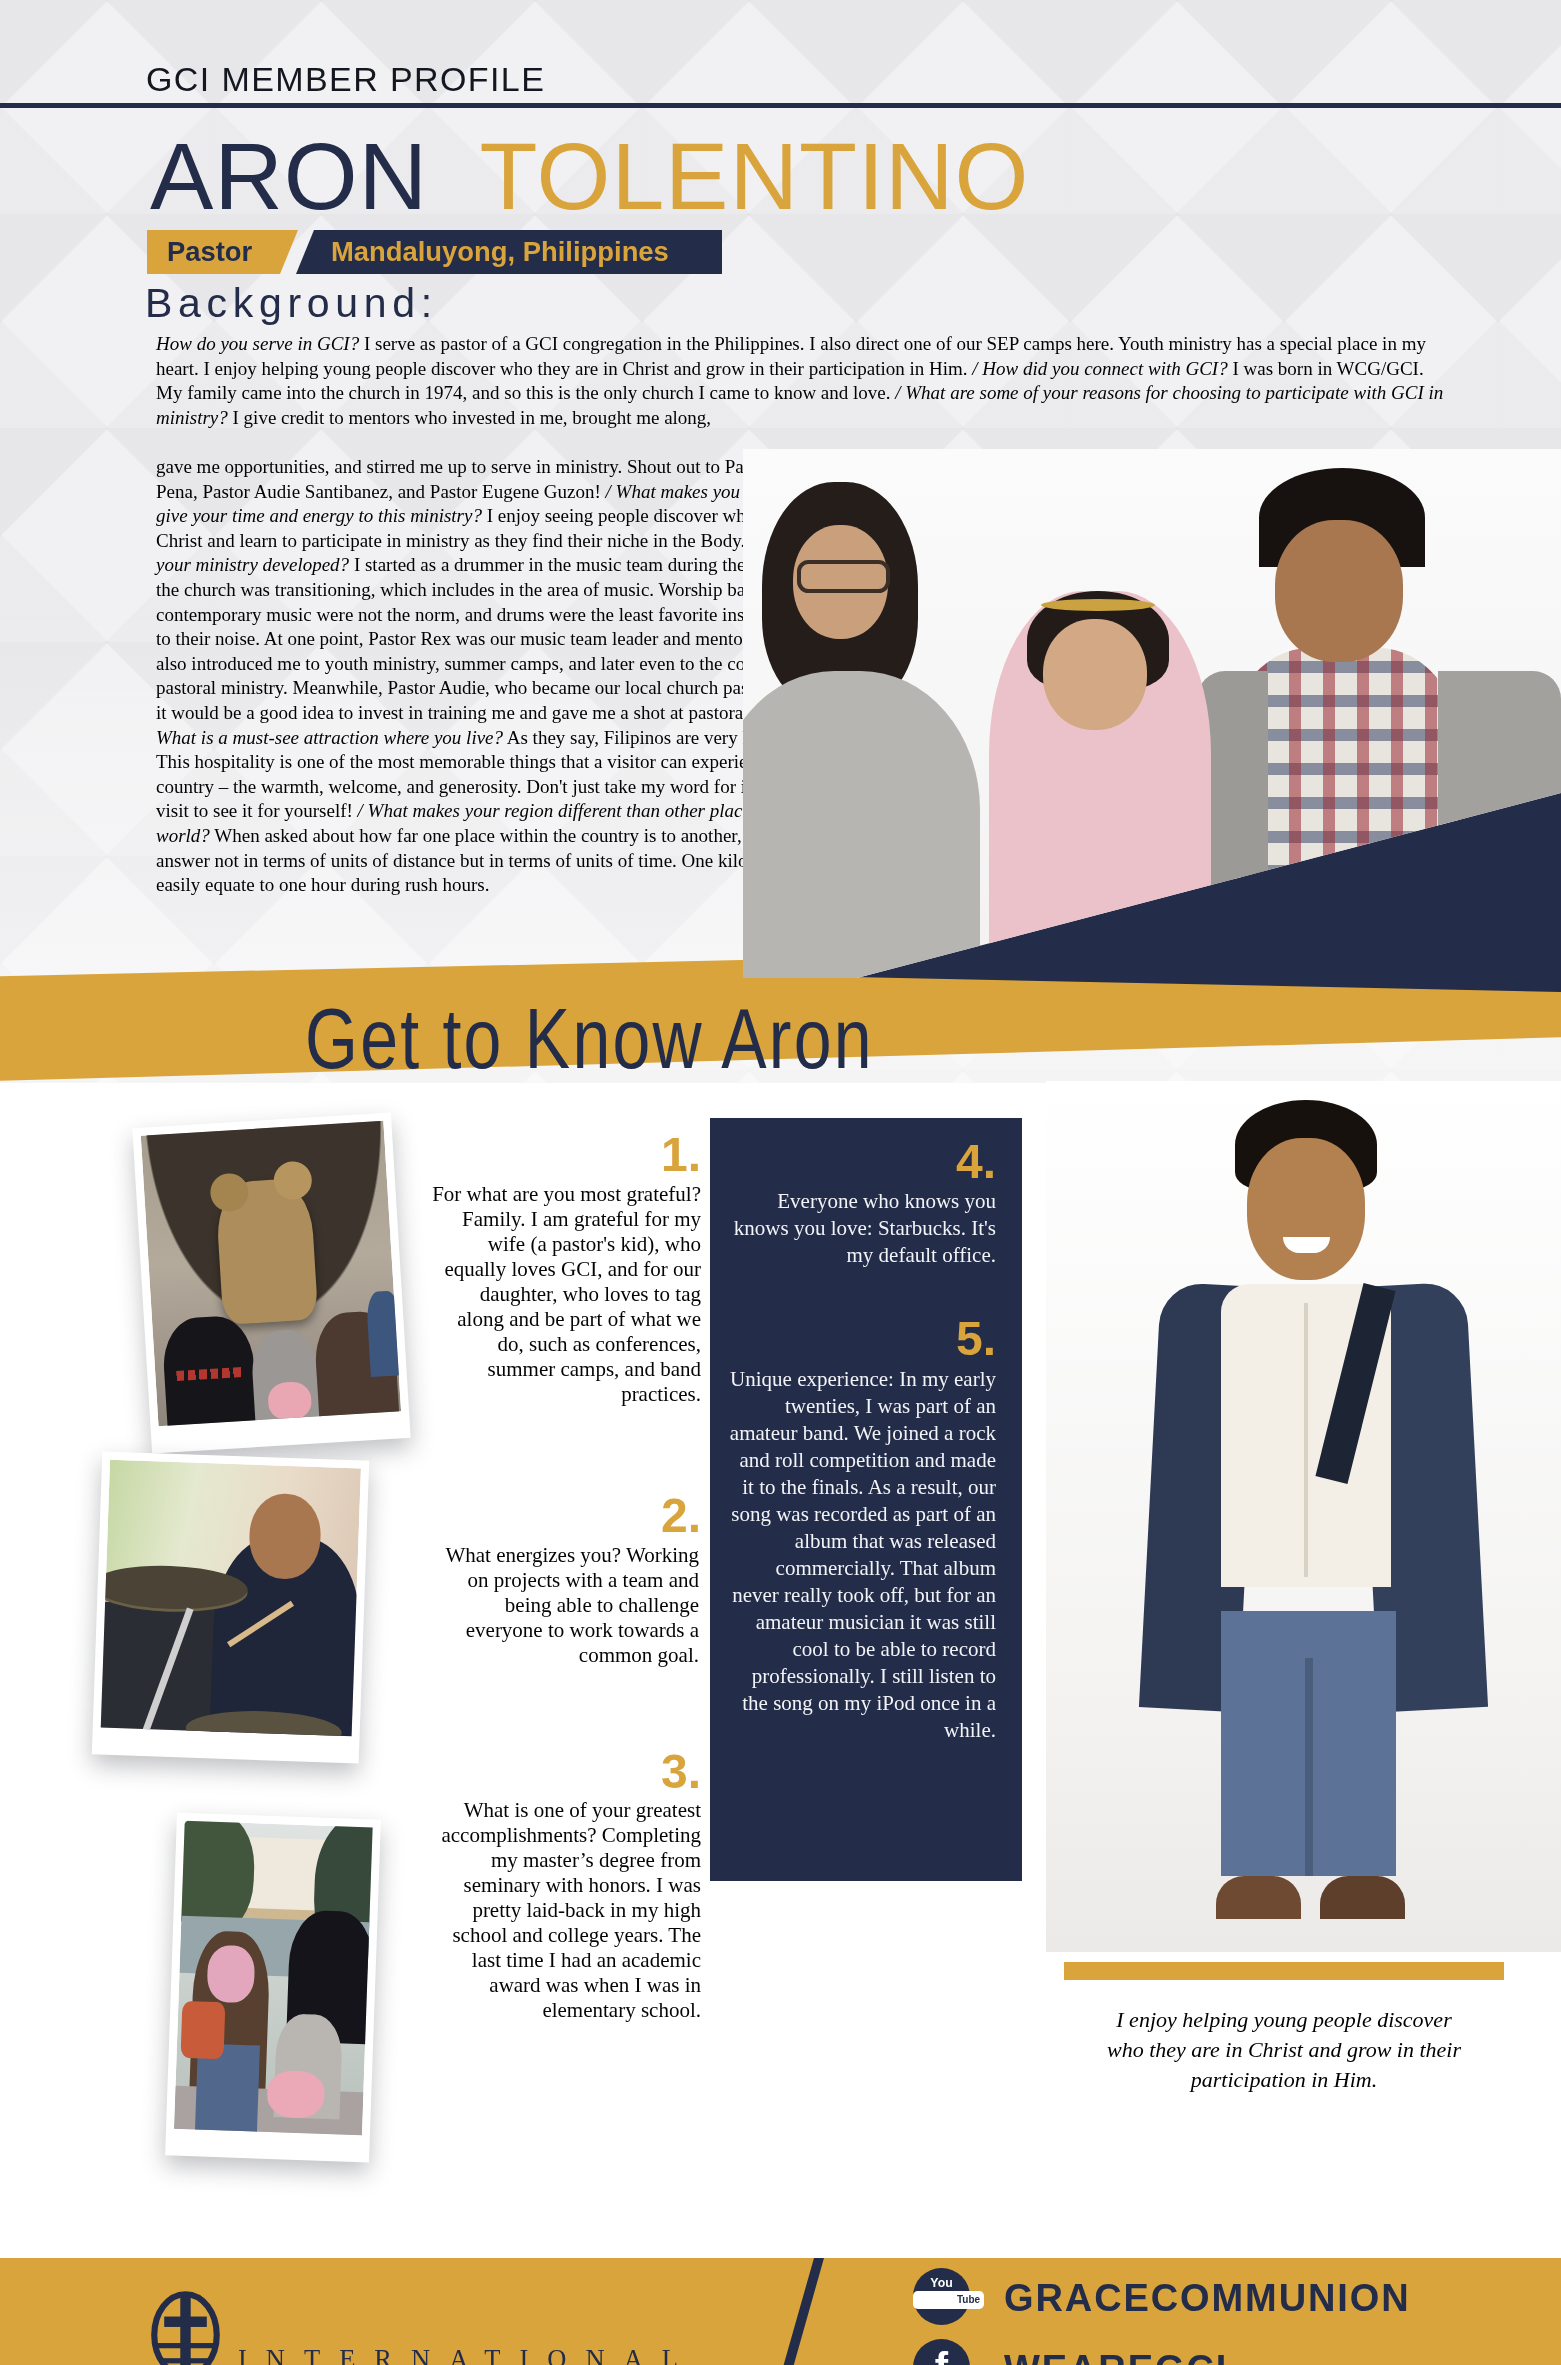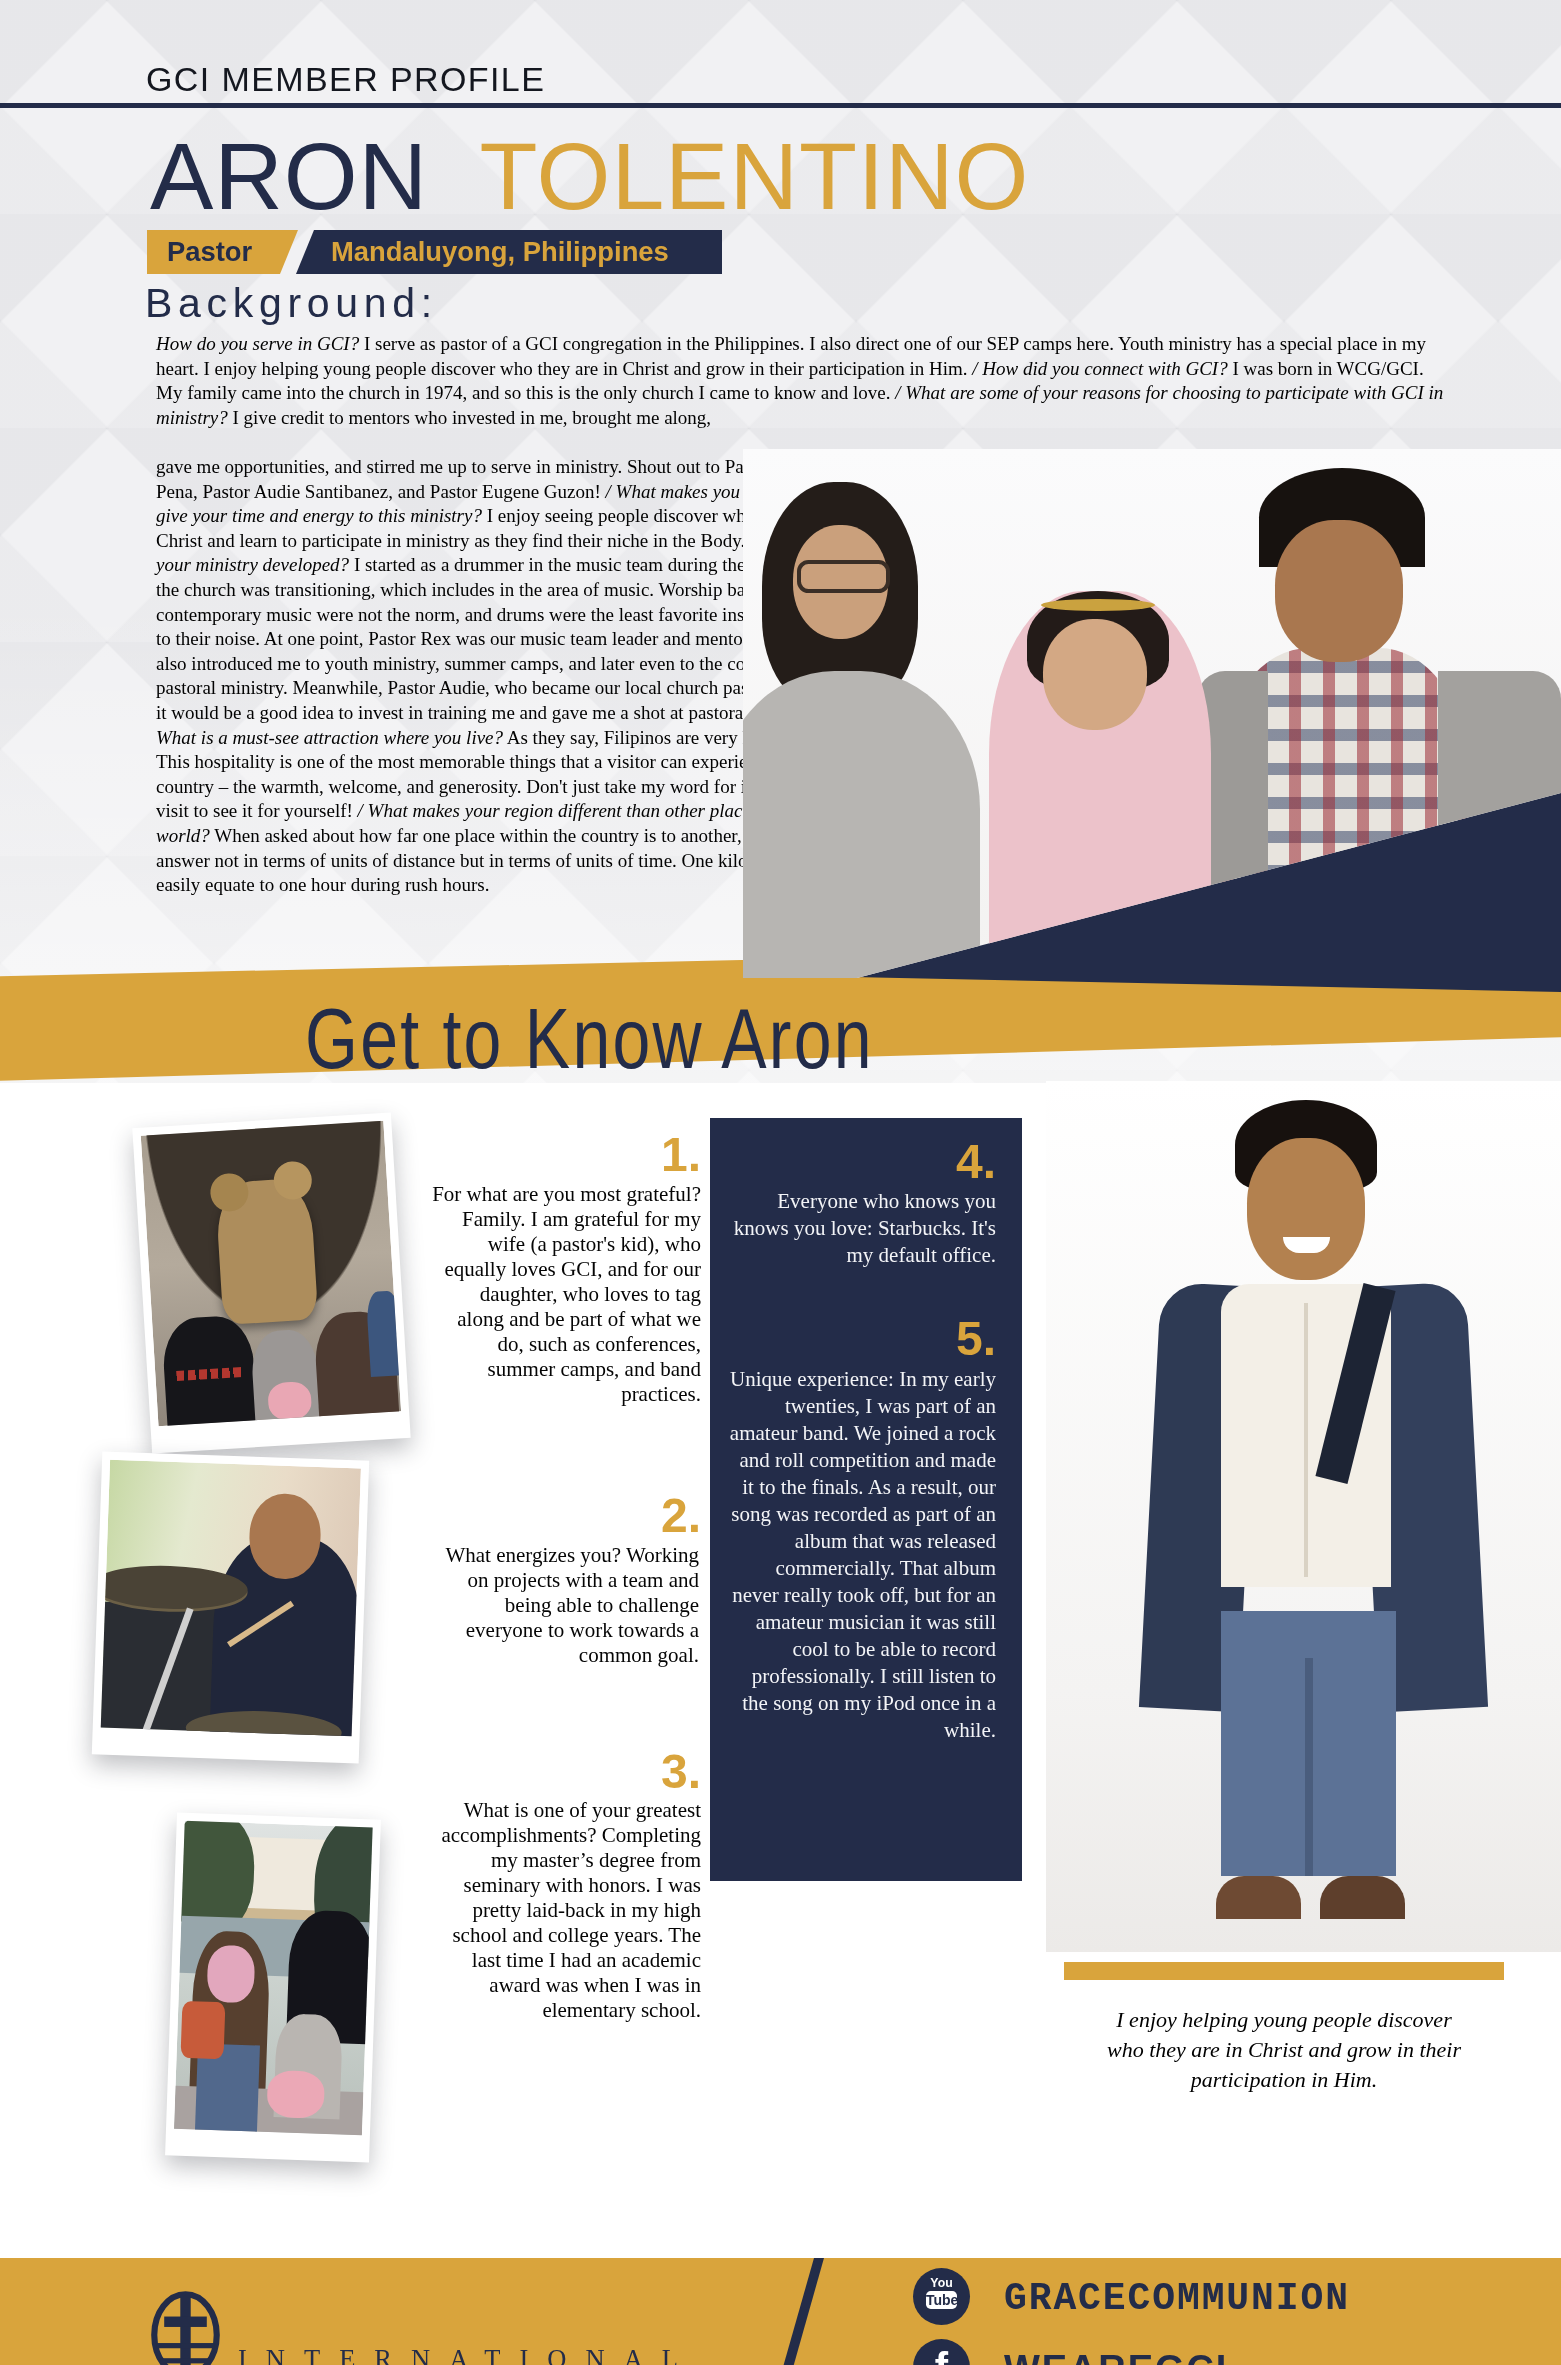--- a/index.html
+++ b/index.html
@@ -215,28 +215,28 @@
     position:absolute; left:771px; top:2258px; width:62px; height:138px;
     background:var(--navy); clip-path:polygon(43px 0,53px 0,14px 100%,3.8px 100%);
   }
   .soc-circle{position:absolute; width:57px; height:57px; border-radius:50%; background:var(--navy);}
   .yt-circle{left:913px; top:2268px;}
   .fb-circle{left:913px; top:2339px;}
   .yt-you{display:block; text-align:center; margin-top:7.6px; color:#fff;
     font-family:"Liberation Sans", sans-serif; font-weight:bold; font-size:12.3px;}
   .yt-tube{width:31px; height:18px; background:#fff; border-radius:4.7px; margin:1.9px auto 0;
     text-align:center; line-height:18px; font-family:"Liberation Sans", sans-serif;
-    font-weight:bold; font-size:14px; color:var(--navy);}
+    font-weight:bold; font-size:10px; color:var(--navy);padding-left:40px;}
   .fb-f{display:block; text-align:center; line-height:56px; color:#fff;
     font-family:"Liberation Sans", sans-serif; font-weight:bold; font-size:40px;}
   .handle{
     position:absolute; font-family:"Liberation Sans", sans-serif; font-weight:bold;
     font-size:38px; letter-spacing:1.9px; color:var(--navy); white-space:nowrap;
   }
-  .yt-handle{left:1004px; top:2277px;font-family:Liberation Mono, monospace;}
+  .yt-handle{left:1004px; top:2277px;}
   .fb-handle{left:1004px; top:2348px;}
 </style>
 </head>
 <body>
 
 <div class="page">
 
   <div class="hero-pattern"></div>
 
   <div class="kicker">GCI MEMBER PROFILE</div>

